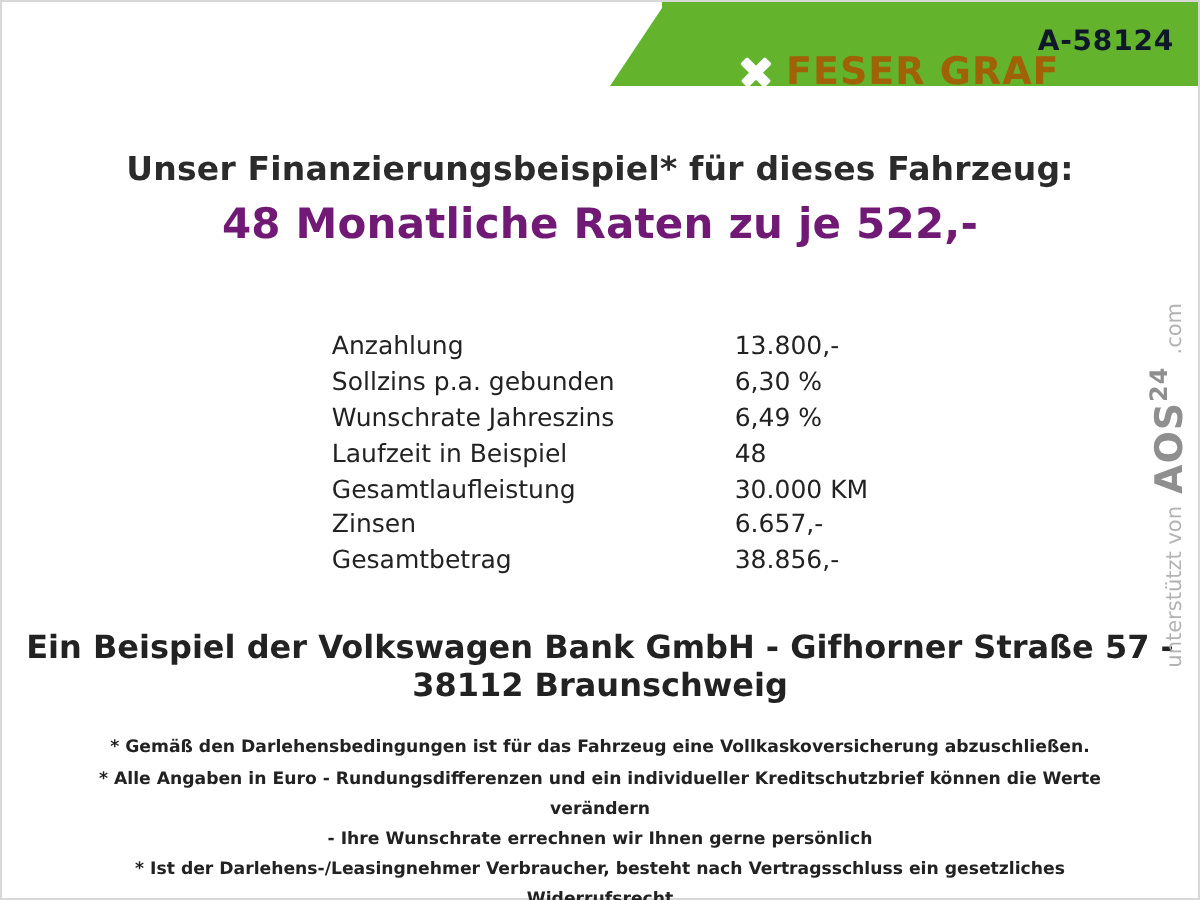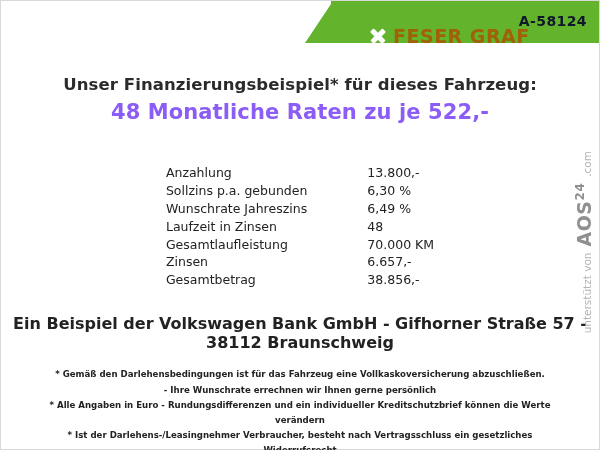--- a/index.html
+++ b/index.html
@@ -95,21 +95,21 @@
   }
   .title1 {
     font-size: 16.5px;
     font-weight: bold;
     color: #2b2b2b;
     letter-spacing: 0.1px;
   }
   .title2 {
     font-size: 21px;
     font-weight: bold;
-    color: #8b5cf6;
+    color: #701a75;
     margin-top: 6px;
     letter-spacing: 0.1px;
   }
 
   
   .facts {
     margin: 40px 0 0 0;
     display: flex;
     justify-content: center;
   }
@@ -222,45 +222,45 @@
         </tr>
         <tr>
           <td class="label">Sollzins p.a. gebunden</td>
           <td class="value">6,30 %</td>
         </tr>
         <tr>
           <td class="label">Wunschrate Jahreszins</td>
           <td class="value">6,49 %</td>
         </tr>
         <tr>
-          <td class="label">Laufzeit in Zinsen</td>
+          <td class="label">Laufzeit in Beispiel</td>
           <td class="value">48</td>
         </tr>
         <tr>
           <td class="label">Gesamtlaufleistung</td>
-          <td class="value">70.000 KM</td>
+          <td class="value">30.000 KM</td>
         </tr>
         <tr>
           <td class="label">Zinsen</td>
           <td class="value">6.657,-</td>
         </tr>
         <tr>
           <td class="label">Gesamtbetrag</td>
           <td class="value">38.856,-</td>
         </tr>
       </tbody>
     </table>
   </div>
 
   <div class="bank-line">Ein Beispiel der Volkswagen Bank GmbH - Gifhorner Straße 57 - 38112 Braunschweig</div>
 
   <div class="notes">
     <div>* Gemäß den Darlehensbedingungen ist für das Fahrzeug eine Vollkaskoversicherung abzuschließen.</div>
+    <div>* Alle Angaben in Euro - Rundungsdifferenzen und ein individueller Kreditschutzbrief können die Werte verändern</div>
     <div>- Ihre Wunschrate errechnen wir Ihnen gerne persönlich</div>
-    <div>* Alle Angaben in Euro - Rundungsdifferenzen und ein individueller Kreditschutzbrief können die Werte verändern</div>
     <div>* Ist der Darlehens-/Leasingnehmer Verbraucher, besteht nach Vertragsschluss ein gesetzliches Widerrufsrecht</div>
 
   </div>
 
   <div class="side-wm">
     <div class="rot">
       <span class="small">unterstützt von</span>
       <span class="logo">
         <span>AOS</span><span class="num">24</span>
       </span>

